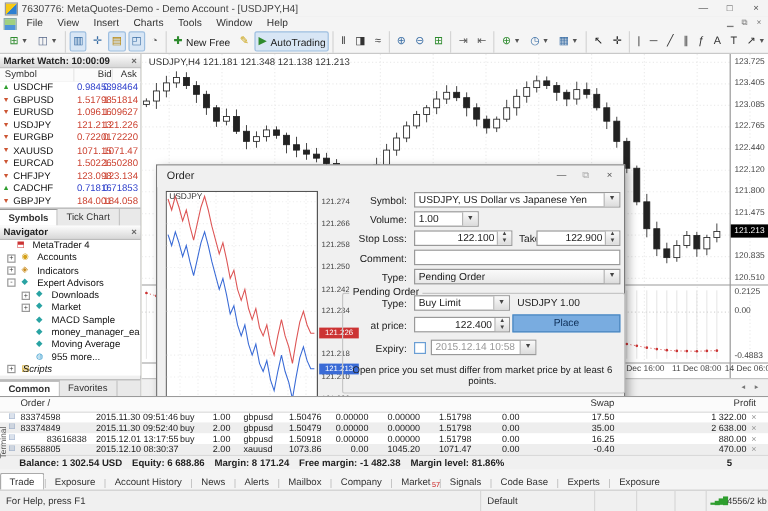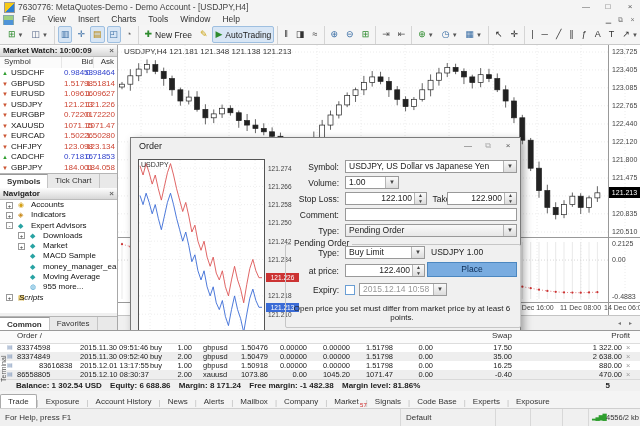--- a/index.html
+++ b/index.html
@@ -317,20 +317,24 @@
     <div class="paneltabs" style="top:128px;" id="mw-tabs">
         <div class="ptab active">Symbols</div>
         <div class="ptab">Tick Chart</div>
       </div>
 
     <div class="panelhead" style="top:143px;">
       <span>Navigator</span>
       <span class="panelclose">×</span>
     </div>
     <div id="nav-tree">
+        <div class="navrow">
+          <span class="navicon" style="left: 14px; color: rgb(204, 51, 51);">⬒</span>
+          <span class="navlab" style="left: 27px;">MetaTrader 4</span>
+        </div>
         <div class="navrow">
           <span class="navexp" style="left: 6px;">+</span>
           <span class="navicon" style="left: 18px; color: rgb(212, 160, 23);">◉</span>
           <span class="navlab" style="left: 31px;">Accounts</span>
         </div>
         <div class="navrow">
           <span class="navexp" style="left: 6px;">+</span>
           <span class="navicon" style="left: 18px; color: rgb(201, 138, 26);">◈</span>
           <span class="navlab" style="left: 31px;">Indicators</span>
         </div>

